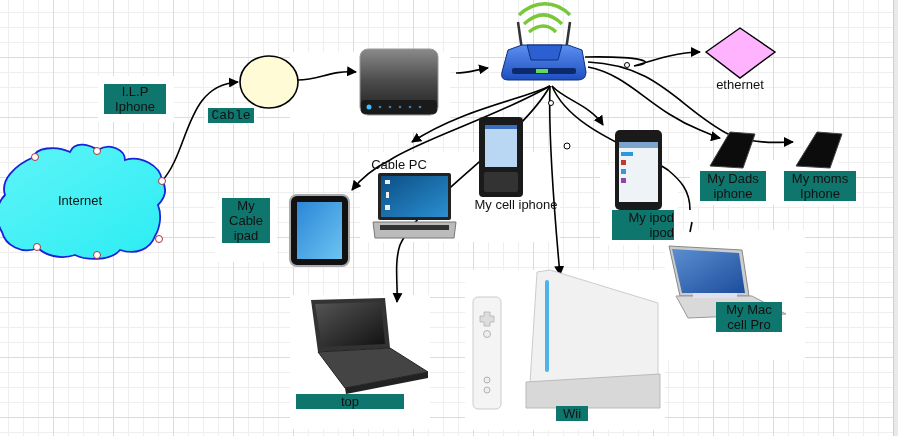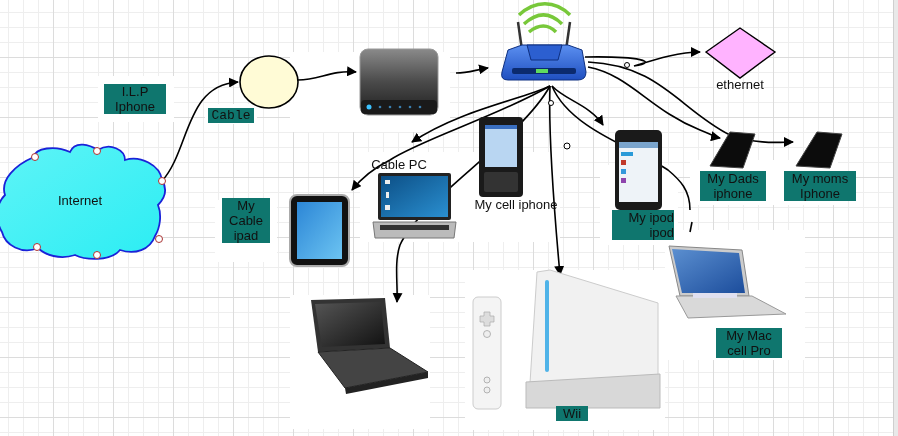--- a/index.html
+++ b/index.html
@@ -245,19 +245,20 @@
   <div>ipod</div>
 </div>
 <div class="lbl" style="left:700px;top:171px;width:66px;">
   <div>My Dads</div>
   <div>iphone</div>
 </div>
 <div class="lbl" style="left:748px;top:171px;width:72px;margin-left:36px;">
   <div>My moms</div>
   <div>Iphone</div>
 </div>
-<div class="lbl" style="left:716px;top:328px;width:66px;">
+<div class="lbl" style="left:716px;top:302px;width:66px;">
   <div>My Mac</div>
   <div>cell Pro</div>
 </div>
 <div class="lbl" style="left:296px;top:394px;width:108px;">
+  <div>top</div>
 </div>
 <div class="lbl" style="left:556px;top:406px;width:32px;text-align:center;">Wii</div>
 
 </body></html>

